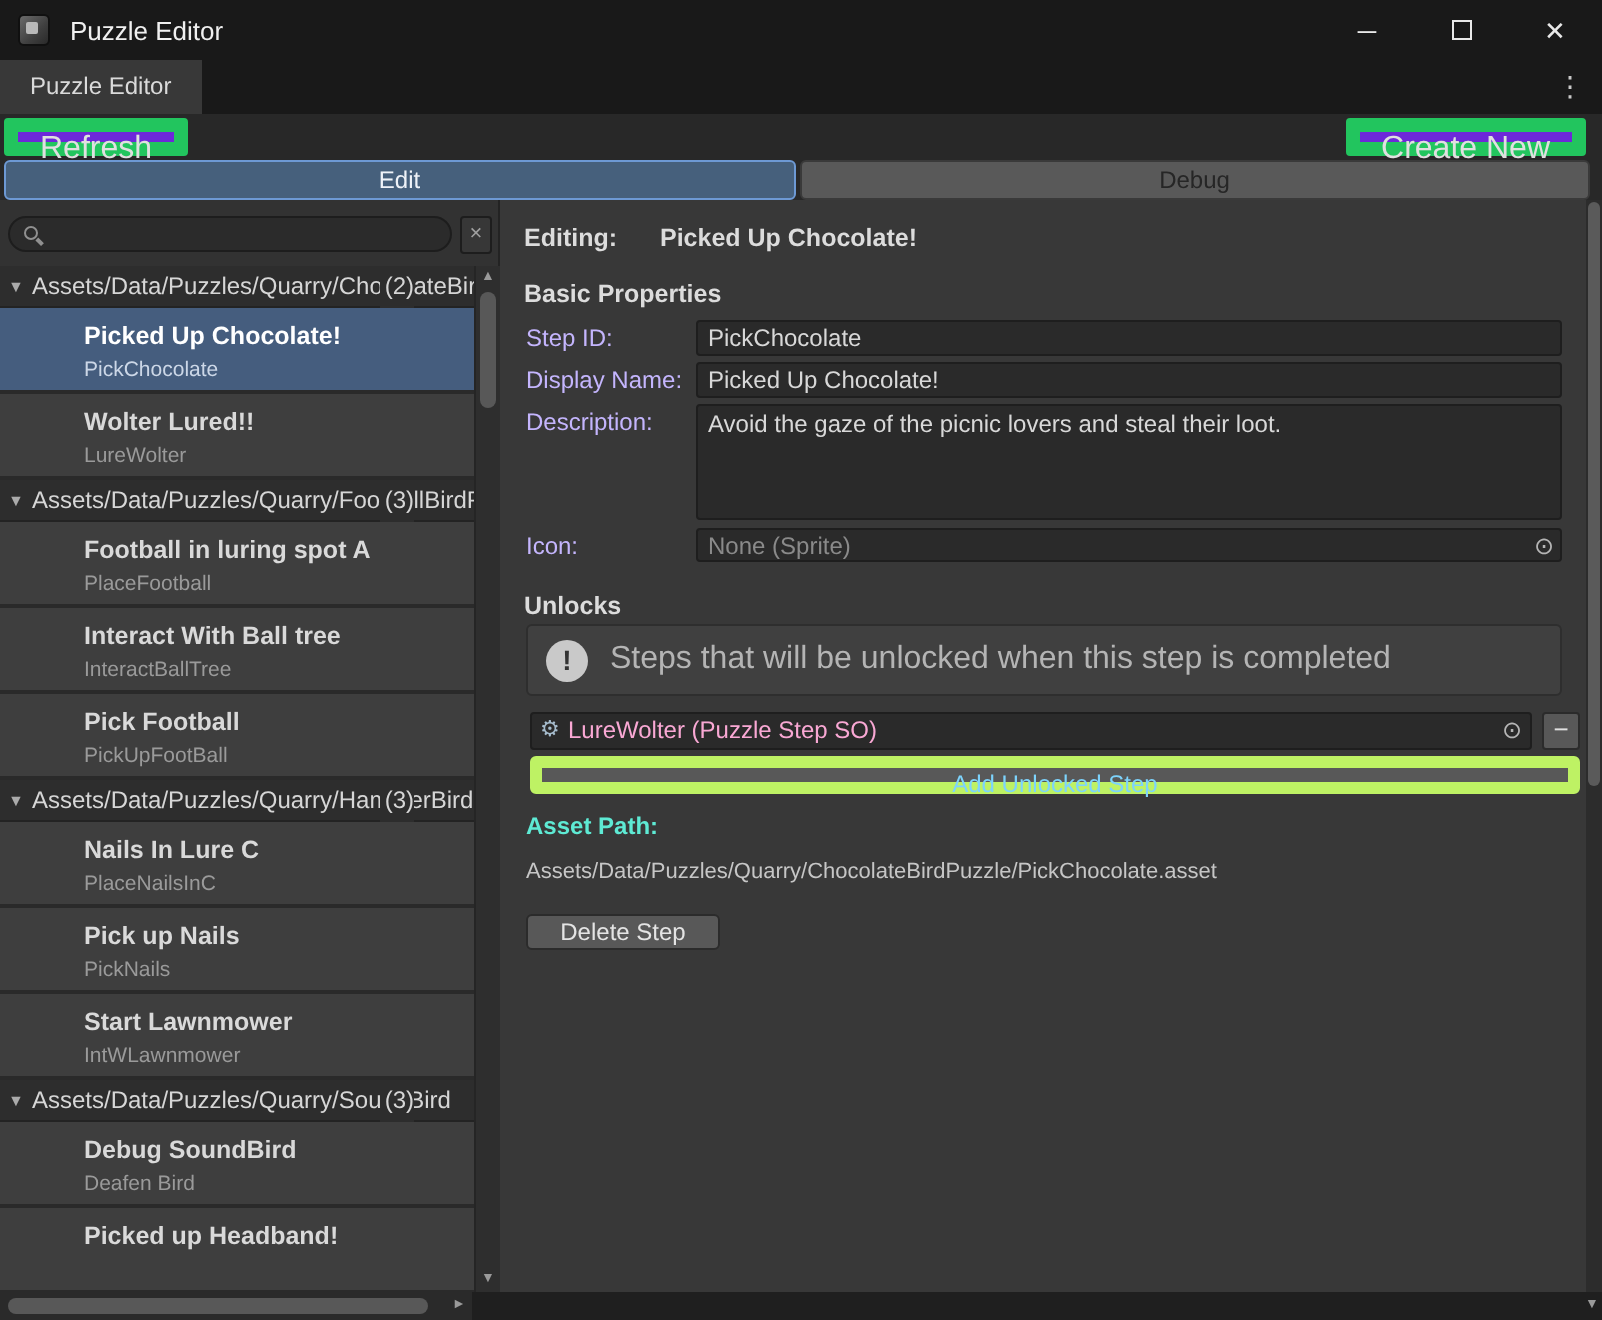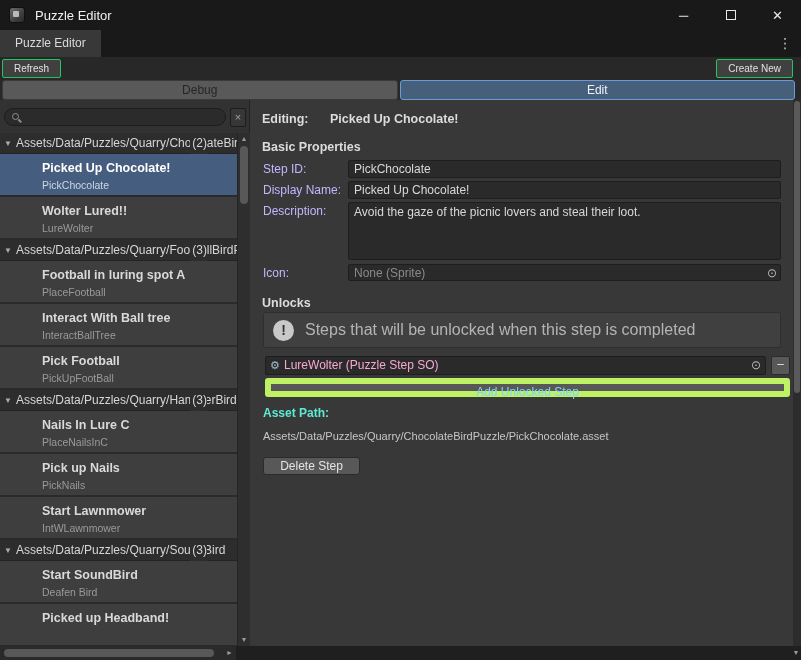--- a/index.html
+++ b/index.html
@@ -24,22 +24,22 @@
   .win-btn { width:47px; height:100%; display:flex; align-items:center; justify-content:center; color:#e9e9e9; font-size:13px; }
   .win-btn.max span { display:block; width:10px; height:10px; border:1px solid #e9e9e9; }
 
   
   .tabstrip { position:absolute; left:0; top:30px; width:801px; height:27px; background:#191919; }
   .editor-tab { position:absolute; left:0; top:0; height:27px; line-height:27px; padding:0 15px; background:#383838; color:#dadada; }
   .kebab { position:absolute; right:9px; top:0; height:27px; line-height:27px; color:#c9c9c9; font-size:14px; }
 
   
   .toolbar { position:absolute; left:0; top:57px; width:801px; height:23px; background:#282828; }
-  .tb-btn { position:absolute; top:2px; height:19px; line-height:17px; padding:0 11px; background:#404040;
-    border:1px solid #22c55e; border-radius:2px; color:#e0e0e0; font-size:10px; }
+  .tb-btn { position:absolute; top:2px; height:19px; line-height:17px; padding:0 11px; background:#6d28d9;
+    border:7px solid #22c55e; border-radius:2px; color:#e0e0e0; font-size:16px; }
   .tb-refresh { left:2px; }
   .tb-create { right:8px; }
 
   
   .mode-row { position:absolute; left:0; top:80px; width:801px; height:20px; background:#282828; }
   .mode-tabs { position:absolute; left:2px; top:0; width:793px; height:20px; display:flex; gap:2px; }
   .mode-tab { flex:1; height:20px; line-height:18px; text-align:center; font-size:12px; border-radius:3px; }
   .mode-edit { background:#46607c; border:1px solid #6d99d4; color:#eef2f8; }
   .mode-debug { background:#595959; border:1px solid #3a3a3a; color:#262626; }
 
@@ -140,22 +140,22 @@
   <div class="kebab">⋮</div>
 </div>
 
 <div class="toolbar">
   <div class="tb-btn tb-refresh">Refresh</div>
   <div class="tb-btn tb-create">Create New</div>
 </div>
 
 <div class="mode-row">
   <div class="mode-tabs">
+    <div class="mode-tab mode-edit">Edit</div>
     <div class="mode-tab mode-debug">Debug</div>
-    <div class="mode-tab mode-edit">Edit</div>
   </div>
 </div>
 
 <div class="left-panel">
   <div class="search-field">
     <div class="search-glass"></div>
     <input class="search-input" value="" style="">
   </div>
   <div class="search-clear"><span>×</span></div>
 
@@ -210,21 +210,21 @@
       <div class="ititle">Start Lawnmower</div>
       <div class="isub">IntWLawnmower</div>
     </div>
 
     <div class="group-header">
       <span class="tri">▼</span>
       <span class="gpath">Assets/Data/Puzzles/Quarry/SoundBird</span>
       <span class="gcount">(3)</span>
     </div>
     <div class="step-item">
-      <div class="ititle">Start SoundBird</div>
+      <div class="ititle">Debug SoundBird</div>
       <div class="isub">Deafen Bird</div>
     </div>
     <div class="step-item">
       <div class="ititle">Picked up Headband!</div>
       <div class="isub"></div>
     </div>
   </div>
 
   <div class="left-vscroll">
     <div class="arr-up">▲</div>

